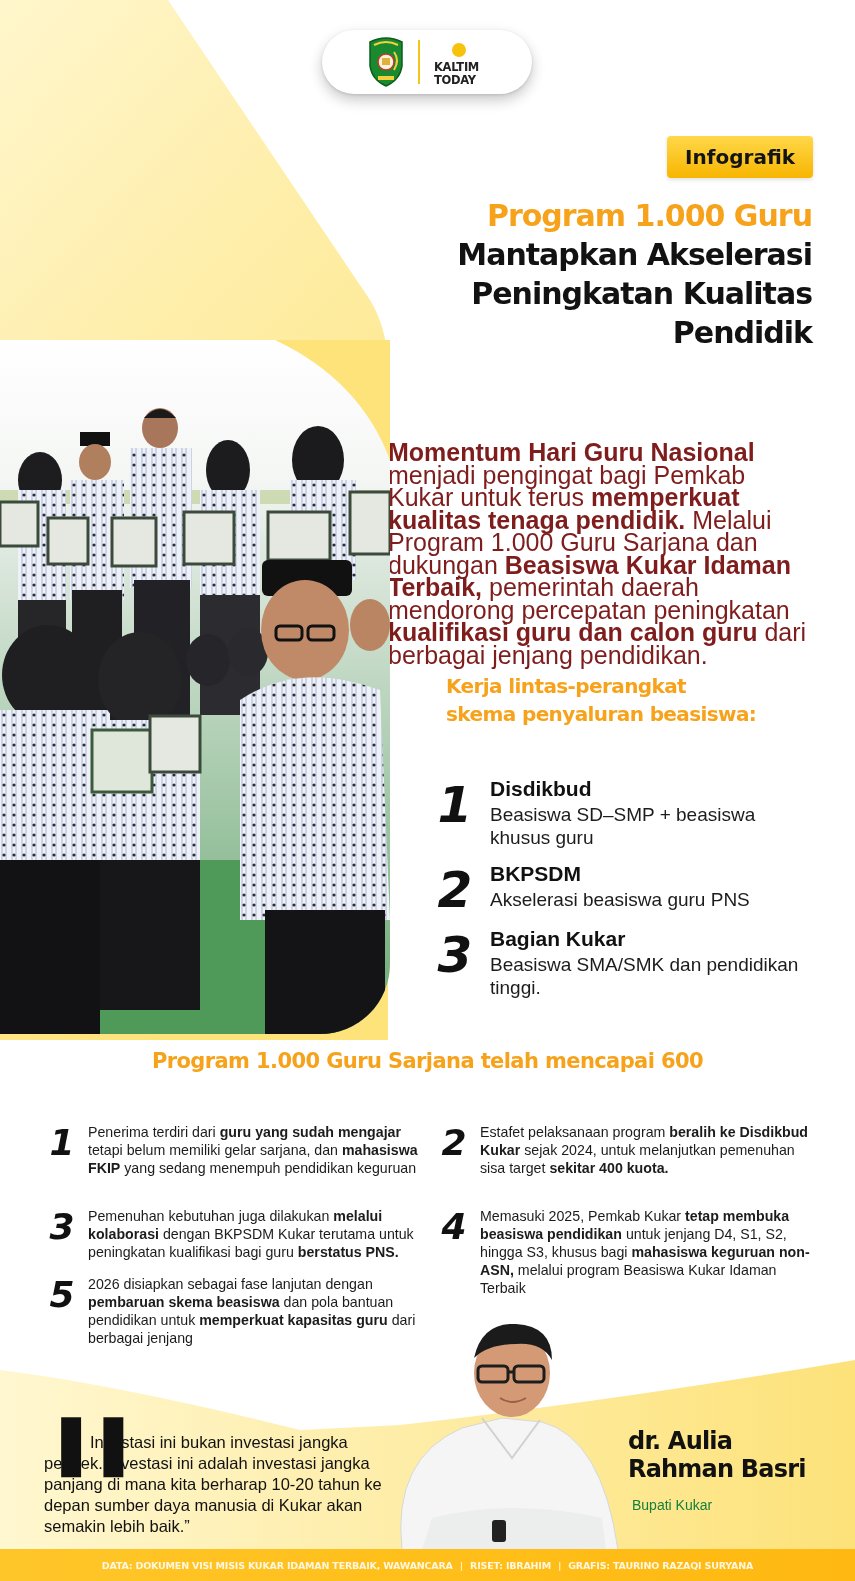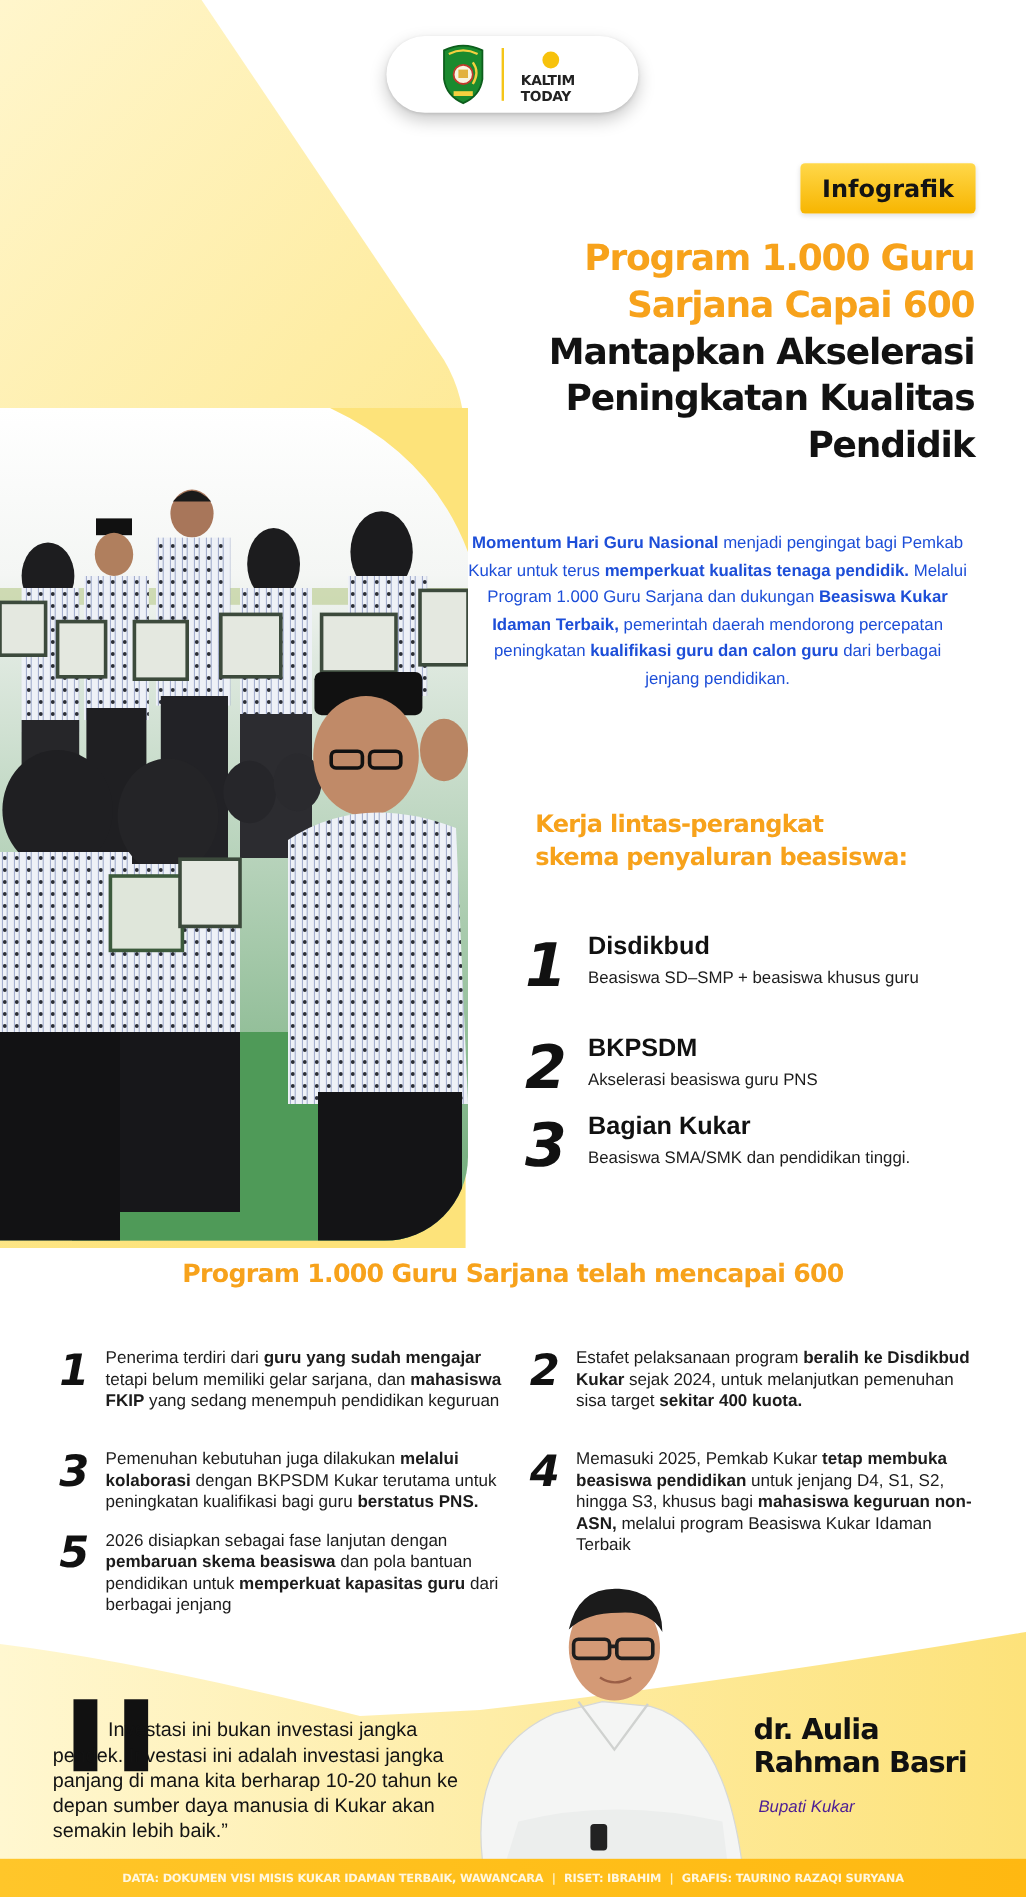--- a/index.html
+++ b/index.html
@@ -34,38 +34,38 @@
   
   .title {
     position: absolute; right: 43px; top: 196px; width: 440px; text-align: right;
     font-family: "DejaVu Sans", sans-serif; font-weight: bold; font-size: 30px; line-height: 39px; letter-spacing: -1px;
   }
   .title .orange { color: #f7a21b; display: block; }
   .title .dark { color: #121212; display: block; }
 
   
   .intro {
-    position: absolute; right: 47px; top: 441px; width: 420px; text-align: center;
-    font-size: 14px; line-height: 22.5px; color: #1d4ed8;
+    position: absolute; right: 47px; top: 441px; width: 420px; text-align: left;
+    font-size: 25px; line-height: 22.5px; color: #7f1d1d;
   }
   .intro b { font-weight: bold; }
 
   
   .schema-head {
     position: absolute; left: 446px; top: 672px; width: 370px;
     font-family: "DejaVu Sans", sans-serif; font-weight: bold; font-size: 20px; line-height: 28px; color: #f7a21b; letter-spacing: -0.6px;
   }
 
   .agency { position: absolute; left: 430px; width: 400px; }
   .agency .num {
     position: absolute; left: 0; top: 2px; width: 50px; text-align: center;
     font-family: "DejaVu Sans", sans-serif; font-weight: bold; font-style: italic; font-size: 50px; line-height: 54px; color: #111;
   }
   .agency .name { position: absolute; left: 60px; top: 0; font-weight: bold; font-size: 21px; line-height: 26px; color: #111; }
-  .agency .desc { position: absolute; left: 60px; top: 27px; width: 320px; font-size: 14px; line-height: 23px; color: #1c1c1c; }
+  .agency .desc { position: absolute; left: 60px; top: 27px; width: 320px; font-size: 19px; line-height: 23px; color: #1c1c1c; }
 
   
   .photo {
     position: absolute; left: 0; top: 340px; width: 390px; height: 694px;
     border-radius: 0 0 70px 0; overflow: hidden;
   }
   .photo svg { display: block; }
 
   
   .mid-head {
@@ -90,21 +90,21 @@
     position: absolute; left: 44px; top: 1432px; width: 360px;
     font-size: 16.5px; line-height: 21px; color: #121212; text-indent: 46px;
   }
 
   .person { position: absolute; left: 392px; top: 1318px; width: 240px; height: 232px; }
 
   .speaker-name {
     position: absolute; left: 628px; top: 1427px;
     font-family: "DejaVu Sans", sans-serif; font-weight: bold; font-size: 24px; line-height: 28px; color: #111; letter-spacing: -0.8px;
   }
-  .speaker-role { position: absolute; left: 632px; top: 1497px; font-style: italic; font-size: 14px; color: #4c1d95; }
+  .speaker-role { position: absolute; left: 632px; top: 1497px; font-size: 14px; color: #15803d; }
 
   .footer {
     position: absolute; left: 0; top: 1549px; width: 855px; height: 32px;
     background: linear-gradient(90deg, #ffc62a, #ffbf1a 50%, #ffb811);
     display: flex; align-items: center; justify-content: center;
     font-family: "DejaVu Sans", sans-serif; font-weight: bold; font-size: 9.5px; color: #fff7e0; letter-spacing: -0.2px;
   }
   .footer .sep { margin: 0 7px; color: #fff3c8; }
 </style>
 </head>
@@ -146,21 +146,20 @@
       <div>KALTIM</div>
       <div>TODAY</div>
     </div>
   </div>
 </div>
 
 <div class="badge">Infografik</div>
 
 <h1 class="title">
   <span class="orange">Program 1.000 Guru</span>
-  <span class="orange">Sarjana Capai 600</span>
   <span class="dark">Mantapkan Akselerasi</span>
   <span class="dark">Peningkatan Kualitas</span>
   <span class="dark">Pendidik</span>
 </h1>
 
 <p class="intro"><b>Momentum Hari Guru Nasional</b><span> menjadi pengingat bagi Pemkab Kukar untuk terus </span><b>memperkuat kualitas tenaga pendidik.</b><span> Melalui Program 1.000 Guru Sarjana dan dukungan </span><b>Beasiswa Kukar Idaman Terbaik,</b><span> pemerintah daerah mendorong percepatan peningkatan </span><b>kualifikasi guru dan calon guru</b><span> dari berbagai jenjang pendidikan.</span></p>
 
 <div class="photo">
   <svg width="390" height="694" viewBox="0 0 390 694">
     <defs>

